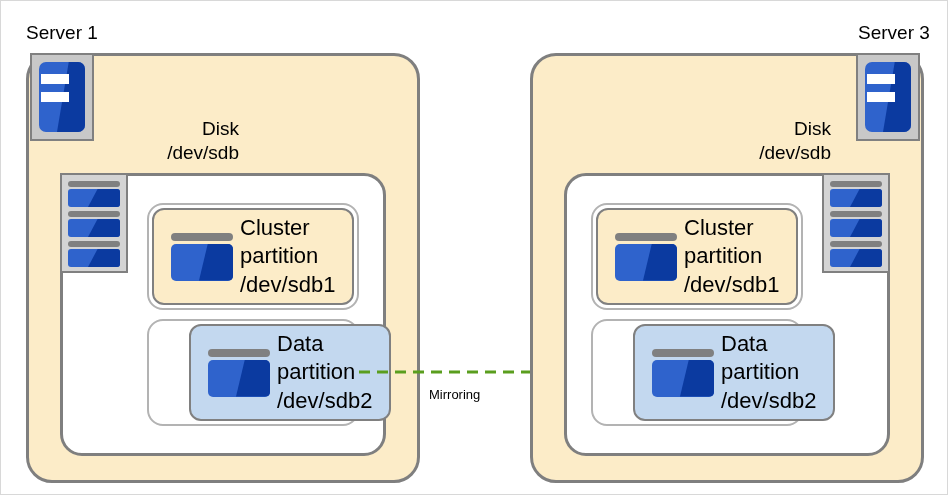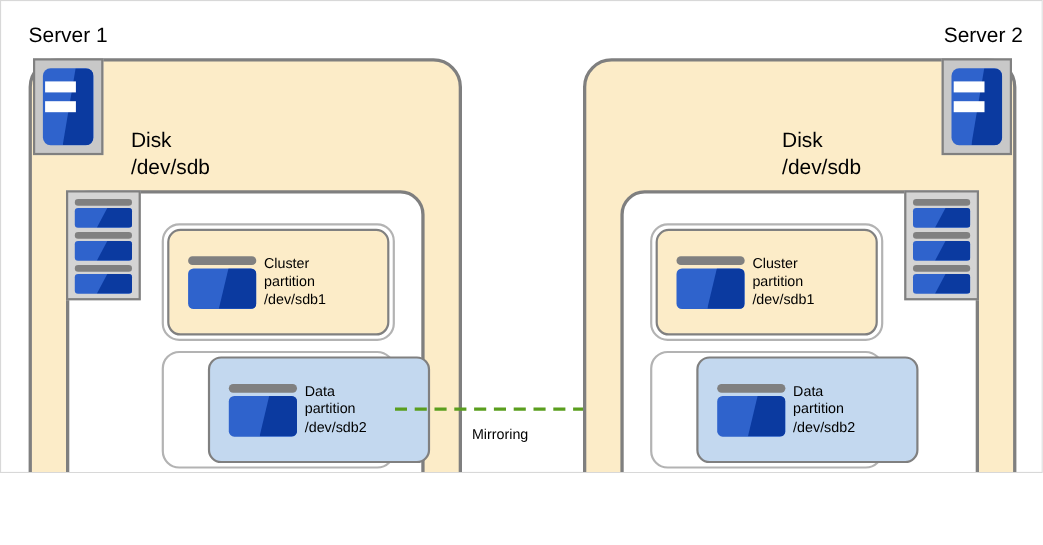--- a/index.html
+++ b/index.html
@@ -7,40 +7,40 @@
     margin: 0;
     padding: 0;
     background: #ffffff;
   }
   body {
     font-family: "Liberation Sans", sans-serif;
   }
   #canvas {
     position: relative;
     width: 948px;
-    height: 430px;
+    height: 495px;
     background: #ffffff;
     border: 1px solid #d8d8d8;
     box-sizing: border-box;
     overflow: hidden;
   }
 
   
   .server-title {
     position: absolute;
     font-size: 19px;
     color: #000000;
     white-space: nowrap;
     line-height: 1;
   }
   .disk-label {
     position: absolute;
     font-size: 19px;
     color: #000000;
-    text-align: left;
+    text-align: right;
     line-height: 1.28;
     white-space: nowrap;
   }
   .mirror-label {
     position: absolute;
     font-size: 13px;
     color: #000000;
     white-space: nowrap;
     line-height: 1;
   }
@@ -81,21 +81,21 @@
     position: relative;
   }
   .partition.cluster .partition-inner { background: #fcecc8; }
   .partition.data .partition-inner    { background: #c3d8ef; margin-left: 37px; }
 
   .part-text {
     position: absolute;
     left: 86px;
     top: 50%;
     transform: translateY(-50%);
-    font-size: 13px;
+    font-size: 22px;
     color: #000000;
     line-height: 1.3;
     white-space: nowrap;
   }
 
   
   .part-glyph {
     position: absolute;
     left: 17px;
     top: 50%;
@@ -276,21 +276,21 @@
     <div class="led two"></div>
   </div>
 
   <svg class="mirror-arrow" viewBox="0 0 235 22">
     <line x1="0" y1="11" x2="222" y2="11" stroke="#5a9e1e" stroke-width="3" stroke-dasharray="11 7"></line>
     <polyline points="210,1 232,11 210,21" fill="none" stroke="#5a9e1e" stroke-width="3" stroke-linecap="butt" stroke-linejoin="miter"></polyline>
   </svg>
 
   <div class="mirror-label" style="left:428px; top:387px;">Mirroring</div>
 
-  <div class="server-title" style="left:857px; top:22px;">Server 2</div>
+  <div class="server-title" style="left:857px; top:22px;">Server 3</div>
 
   <div class="server-box" style="left:529px; top:52px; width:394px; height:430px;"></div>
 
   <div class="disk-label" style="left:710px; top:116px; width:120px;">
     <div>Disk</div>
     <div>/dev/sdb</div>
   </div>
 
   <div class="disk-box" style="left:563px; top:172px; width:326px; height:283px;"></div>
 

